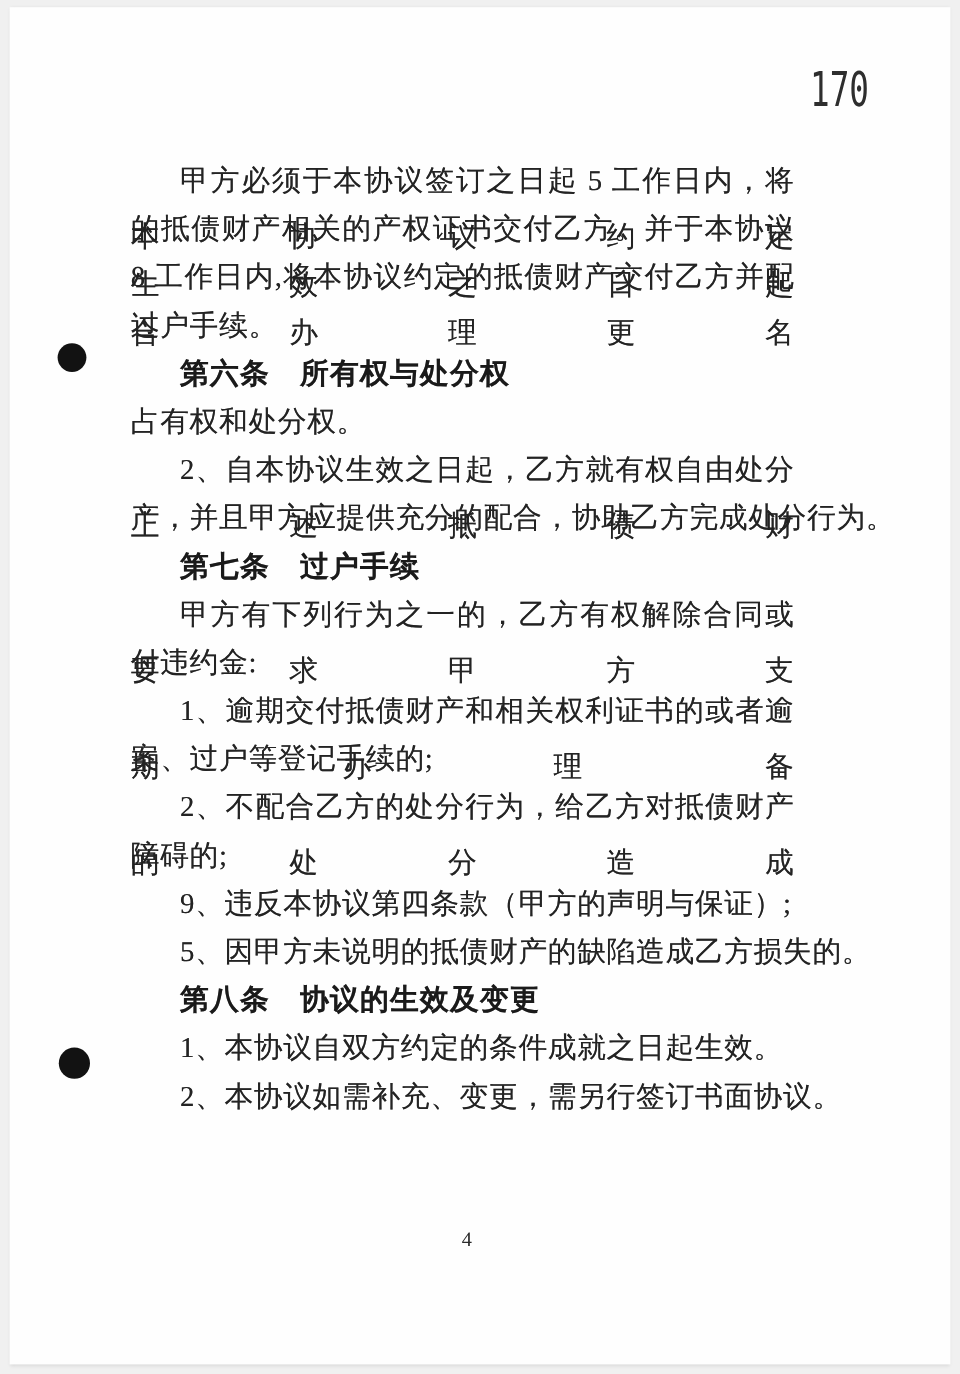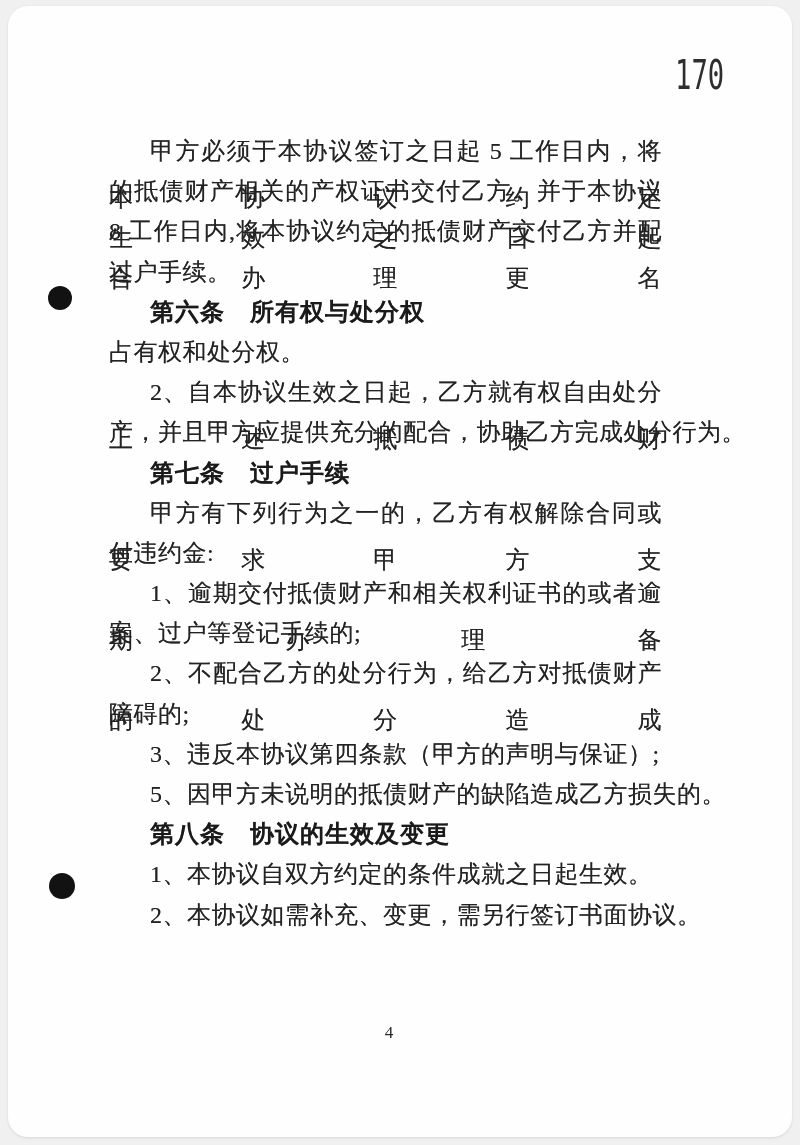--- a/index.html
+++ b/index.html
@@ -18,21 +18,20 @@
     background: #f0f0f0;
   }
   .paper {
     position: absolute;
     left: 8px;
     top: 6px;
     width: 784px;
     height: 1131px;
     background: #fefefe;
     box-shadow: 0 1px 3px rgba(0,0,0,0.10);
-    border-radius: 20px;
   }
   .corner-number {
     position: absolute;
     left: 667px;
     top: 49px;
     font-family: "DejaVu Sans Mono", "Liberation Mono", monospace;
     font-size: 40px;
     line-height: 1;
     color: #2e2e2e;
     transform: scaleX(0.68);
@@ -106,21 +105,21 @@
         <div class="line">占有权和处分权。</div>
         <div class="line indent fill">2、自本协议生效之日起，乙方就有权自由处分上述抵债财</div>
         <div class="line">产，并且甲方应提供充分的配合，协助乙方完成处分行为。</div>
         <div class="line heading indent">第七条　过户手续</div>
         <div class="line indent fill">甲方有下列行为之一的，乙方有权解除合同或要求甲方支</div>
         <div class="line">付违约金:</div>
         <div class="line indent fill">1、逾期交付抵债财产和相关权利证书的或者逾期办理备</div>
         <div class="line">案、过户等登记手续的;</div>
         <div class="line indent fill">2、不配合乙方的处分行为，给乙方对抵债财产的处分造成</div>
         <div class="line">障碍的;</div>
-        <div class="line indent">3、违反本协议第四条款（甲方的声明与保证）;</div>
+        <div class="line indent">9、违反本协议第四条款（甲方的声明与保证）;</div>
         <div class="line indent">5、因甲方未说明的抵债财产的缺陷造成乙方损失的。</div>
         <div class="line heading indent">第八条　协议的生效及变更</div>
         <div class="line indent">1、本协议自双方约定的条件成就之日起生效。</div>
         <div class="line indent">2、本协议如需补充、变更，需另行签订书面协议。</div>
       </div>
 
     <div class="footer-number">4</div>
 
   </div>
 </div>

